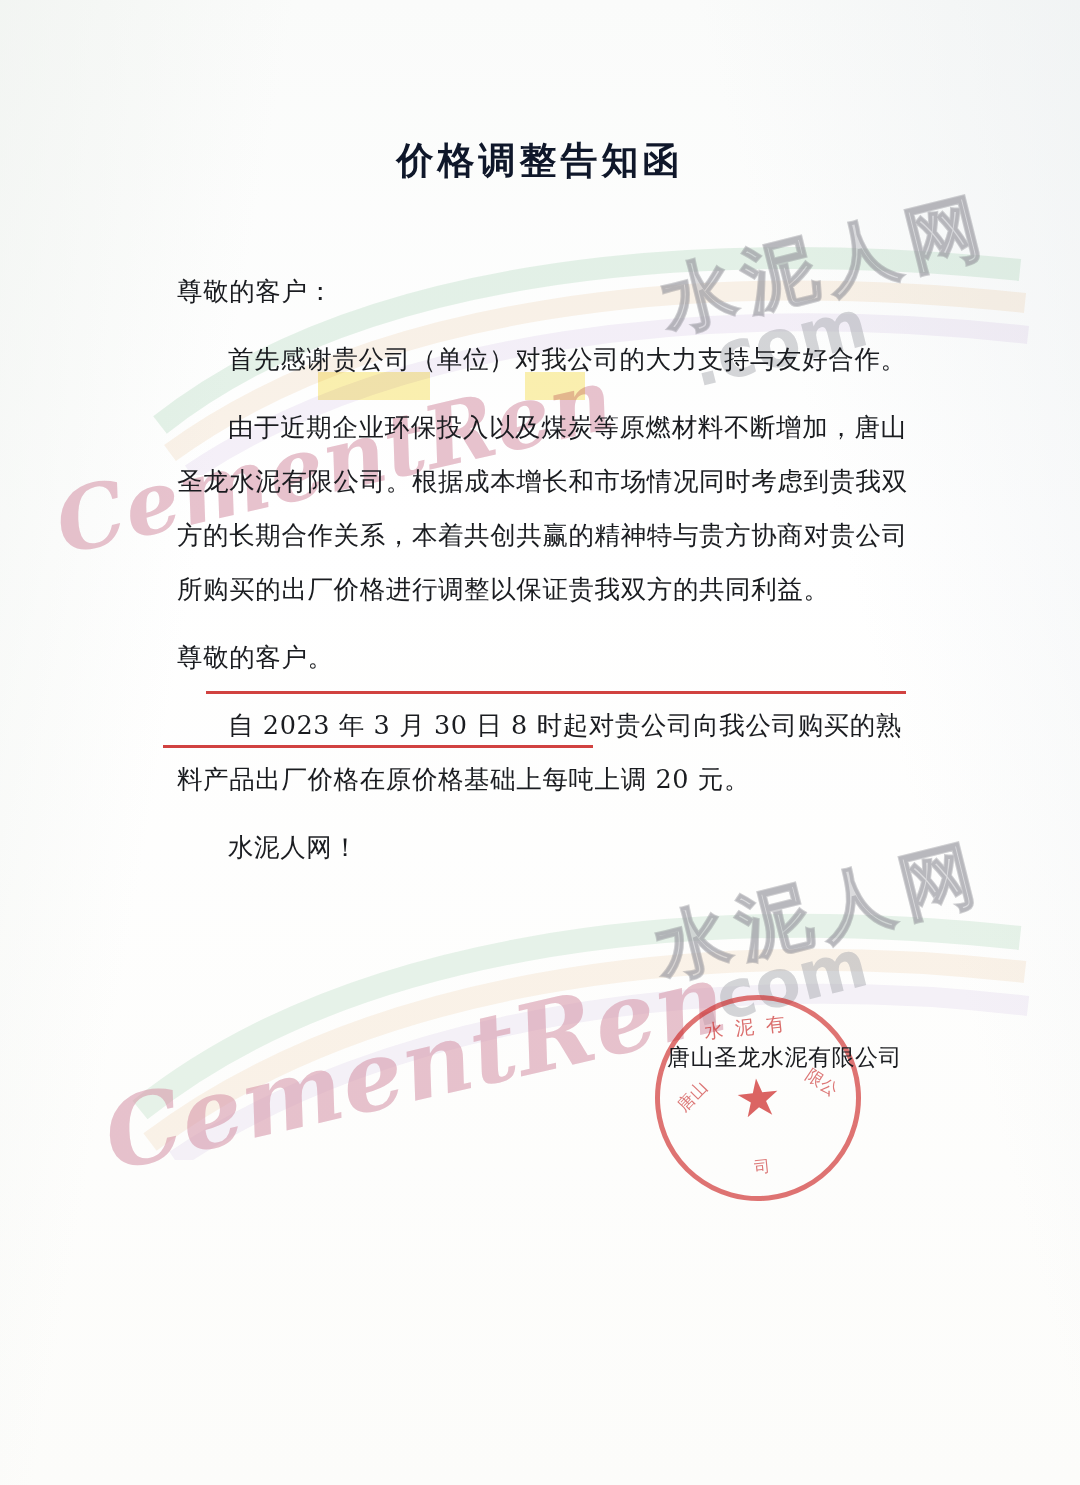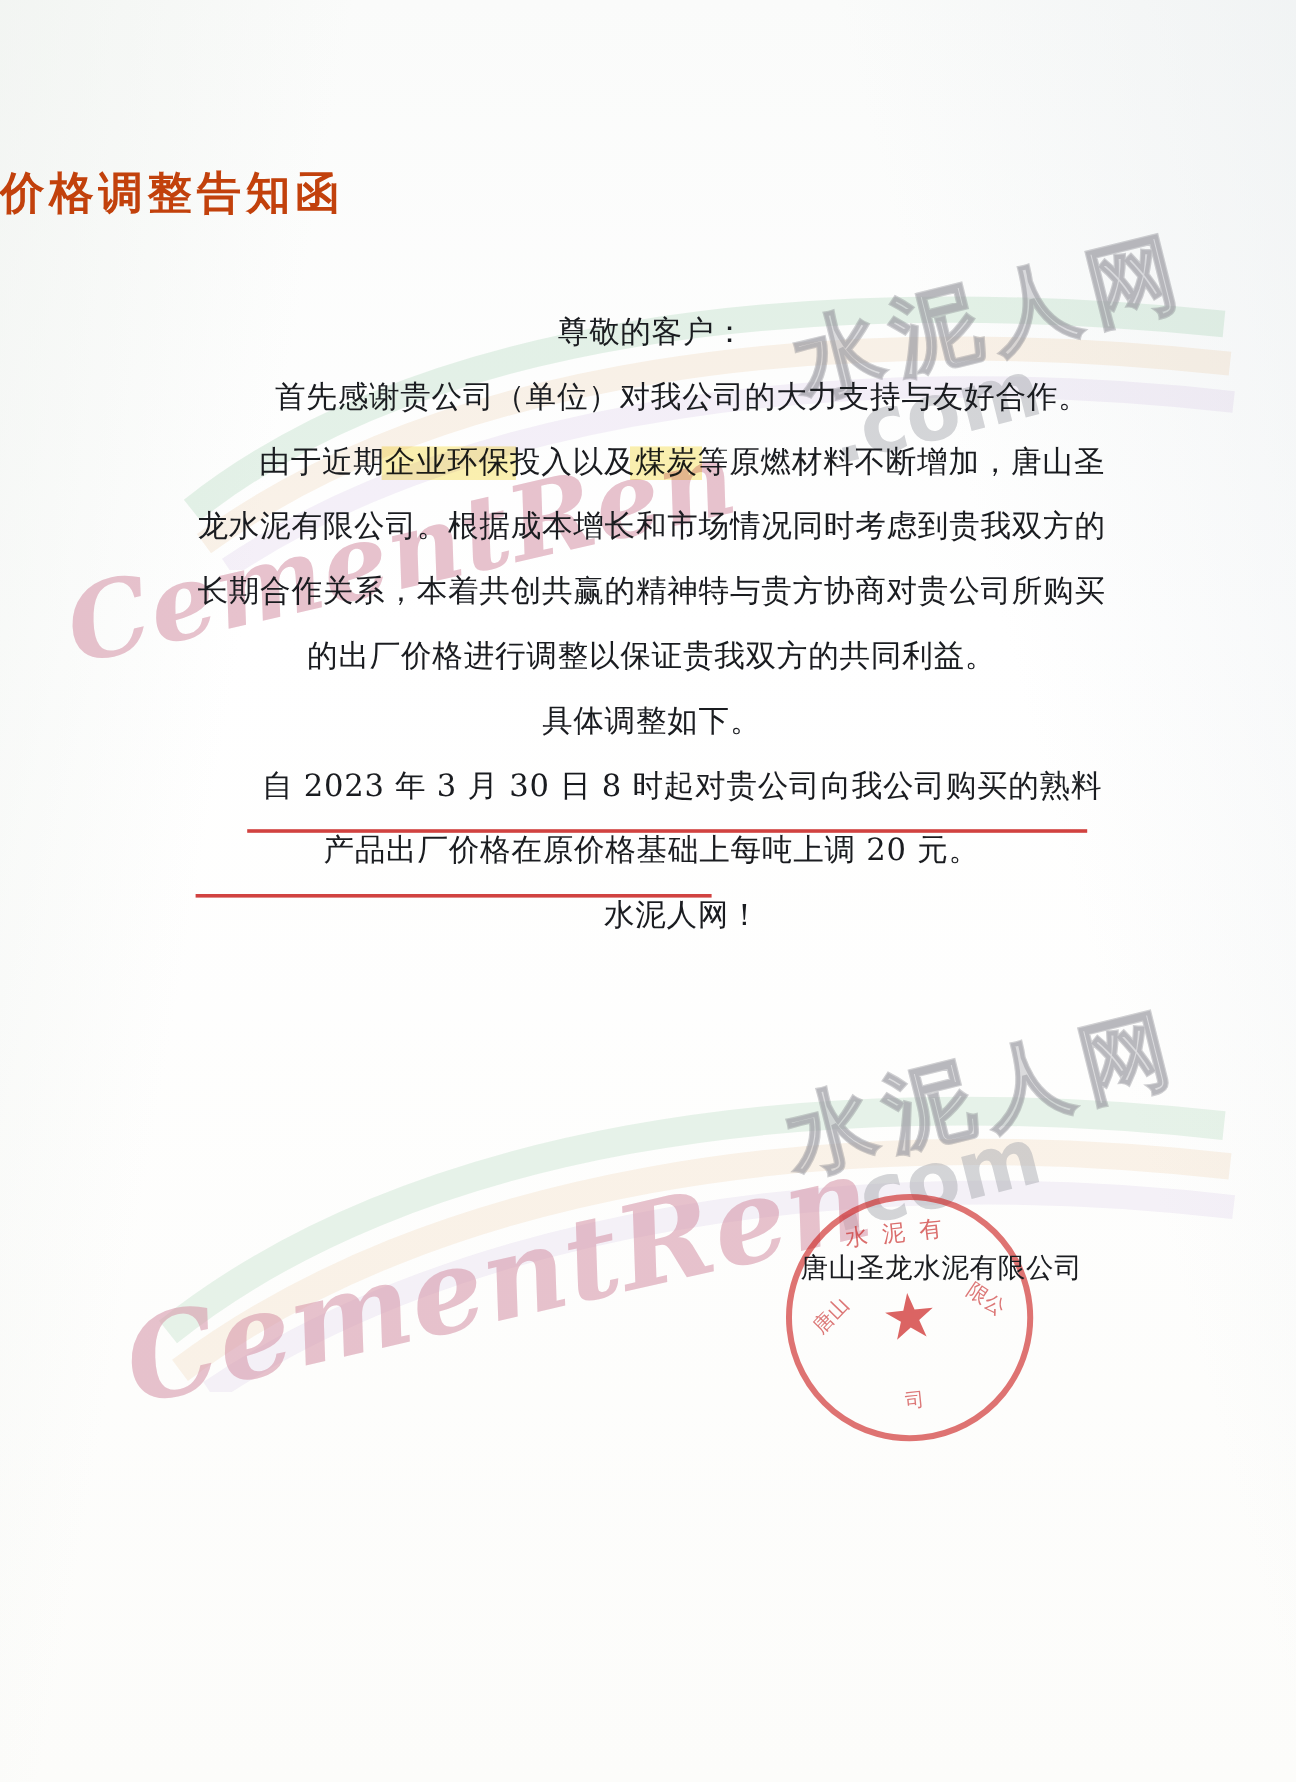--- a/index.html
+++ b/index.html
@@ -24,41 +24,41 @@
       linear-gradient(100deg, rgba(236,240,236,0.55) 0%, rgba(255,255,255,0) 22%),
       linear-gradient(255deg, rgba(232,236,238,0.5) 0%, rgba(255,255,255,0) 26%),
       linear-gradient(180deg, rgba(250,251,250,1) 0%, rgba(255,255,255,1) 35%, rgba(252,252,250,1) 100%);
     pointer-events: none;
   }
   .doc-title {
     position: absolute;
     top: 136px;
     left: 0;
     width: 100%;
-    text-align: left;
+    text-align: center;
     font-family: "DejaVu Serif", "Liberation Serif", serif;
     font-weight: bold;
     font-size: 37px;
     letter-spacing: 4px;
-    color: #c2410c;
+    color: #0f172a;
   }
   .body-block {
     position: absolute;
     top: 250px;
     left: 163px;
     width: 760px;
     font-family: "DejaVu Serif", "Liberation Serif", serif;
     font-size: 25.5px;
     line-height: 54px;
     color: #1a1c20;
     letter-spacing: 0.6px;
   }
   .p-indent { text-indent: 2em; }
   .p-plain { text-indent: 0; }
-  .para { margin: 0; text-align: center; }
+  .para { margin: 14px; }
   .underline-red {
     position: absolute;
     height: 3px;
     background: #c9211e;
     opacity: 0.85;
   }
   .ul-1 { top: 691px; left: 206px; width: 700px; }
   .ul-2 { top: 745px; left: 163px; width: 430px; }
 
   .mark-yellow-1 {
@@ -224,21 +224,21 @@
   <div class="wm wm-cn wm-cn-outline" style="top:862px; left:652px;">水泥人网</div>
   <div class="wm wm-com" style="top:945px; left:690px;">.com</div>
   <div class="wm wm-brand wm-brand-2" style="top:1010px; left:98px;">CementRen</div>
 
   <div class="doc-title">价格调整告知函</div>
 
   <div class="body-block">
     <p class="para p-plain">尊敬的客户：</p>
     <p class="para p-indent">首先感谢贵公司（单位）对我公司的大力支持与友好合作。</p>
     <p class="para p-indent">由于近期企业环保投入以及煤炭等原燃材料不断增加，唐山圣龙水泥有限公司。根据成本增长和市场情况同时考虑到贵我双方的长期合作关系，本着共创共赢的精神特与贵方协商对贵公司所购买的出厂价格进行调整以保证贵我双方的共同利益。</p>
-    <p class="para p-plain">具体调整如下。</p>
+    <p class="para p-plain">尊敬的客户。</p>
     <p class="para p-indent">自 2023 年 3 月 30 日 8 时起对贵公司向我公司购买的熟料产品出厂价格在原价格基础上每吨上调 20 元。</p>
     <p class="para p-indent">水泥人网！</p>
   </div>
 
   <div class="mark-yellow-1"></div>
   <div class="mark-yellow-2"></div>
   <div class="underline-red ul-1"></div>
   <div class="underline-red ul-2"></div>
 
   <div class="seal">

